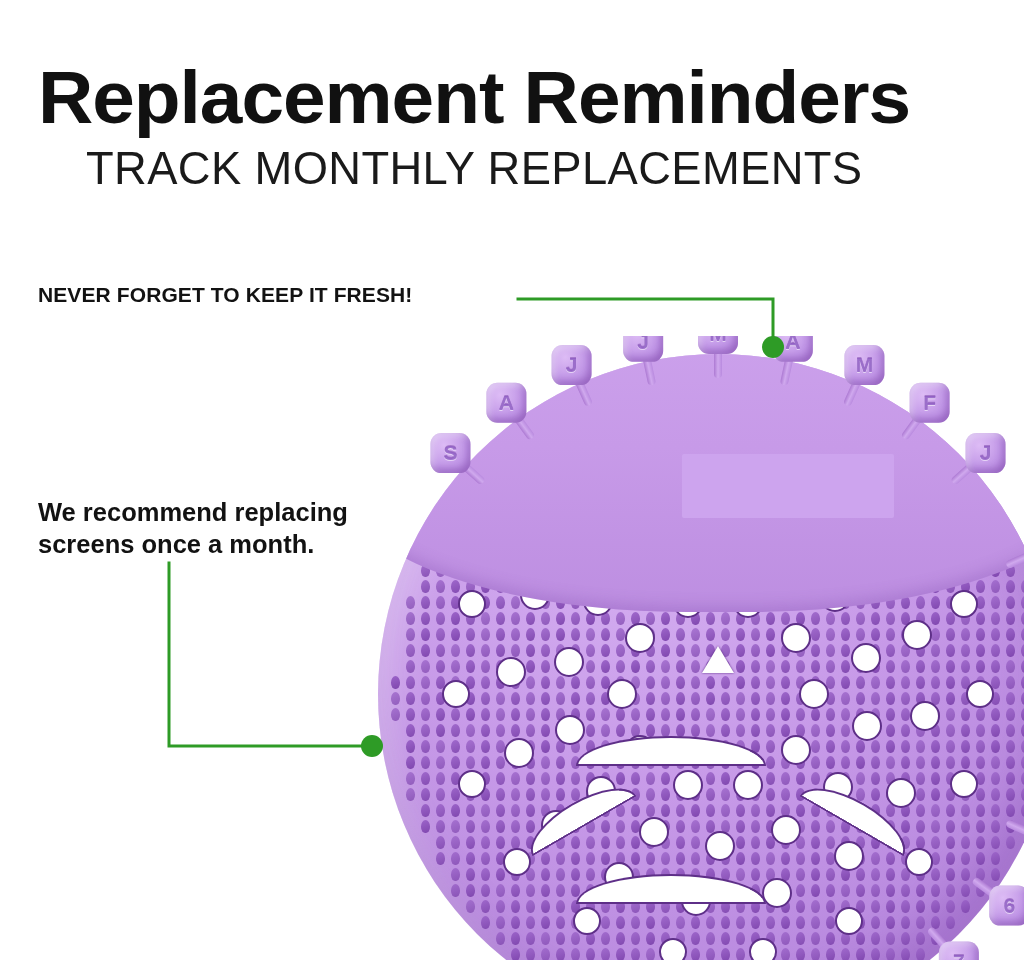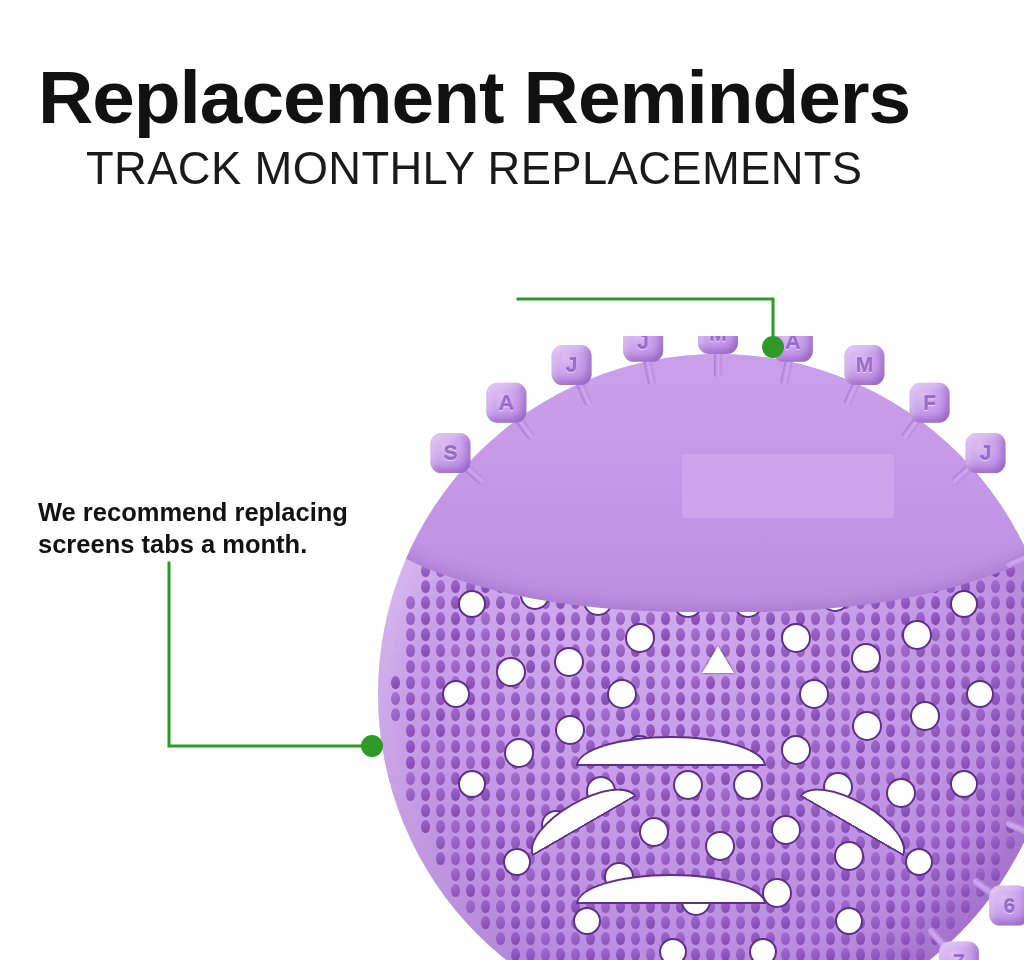--- a/index.html
+++ b/index.html
@@ -1307,15 +1307,16 @@
   <svg class="connector-layer" viewBox="0 0 1024 960">
     <polyline id="conn1" points="518,299 773,299 773,337" fill="none" stroke="#2e9b26" stroke-width="3" stroke-linecap="square"></polyline>
     <circle id="dot1" cx="773" cy="347" r="11" fill="#2e9b26"></circle>
     <polyline id="conn2" points="169,563 169,746 361,746" fill="none" stroke="#2e9b26" stroke-width="3" stroke-linecap="square"></polyline>
     <circle id="dot2" cx="372" cy="746" r="11" fill="#2e9b26"></circle>
   </svg>
 
   <div class="title">Replacement Reminders</div>
   <div class="subtitle">TRACK MONTHLY REPLACEMENTS</div>
 
-  <div class="bold-copy">We recommend replacing screens tabs a month.</div>
+  <div class="kicker">NEVER FORGET TO KEEP IT FRESH!</div>
+  <div class="bold-copy">We recommend replacing screens once a month.</div>
 
 </div>
 
 </body></html>

